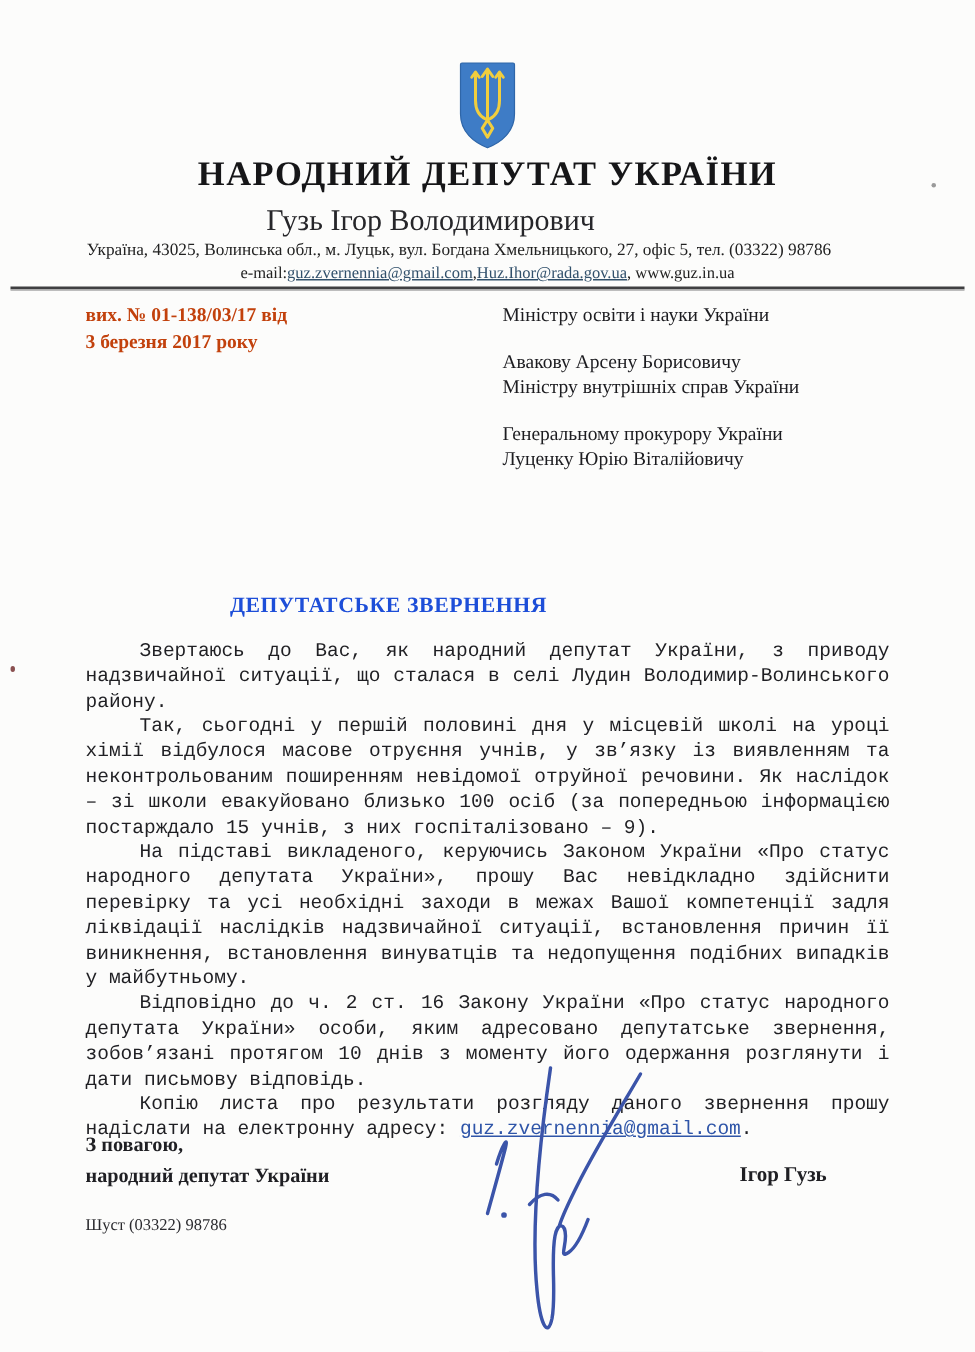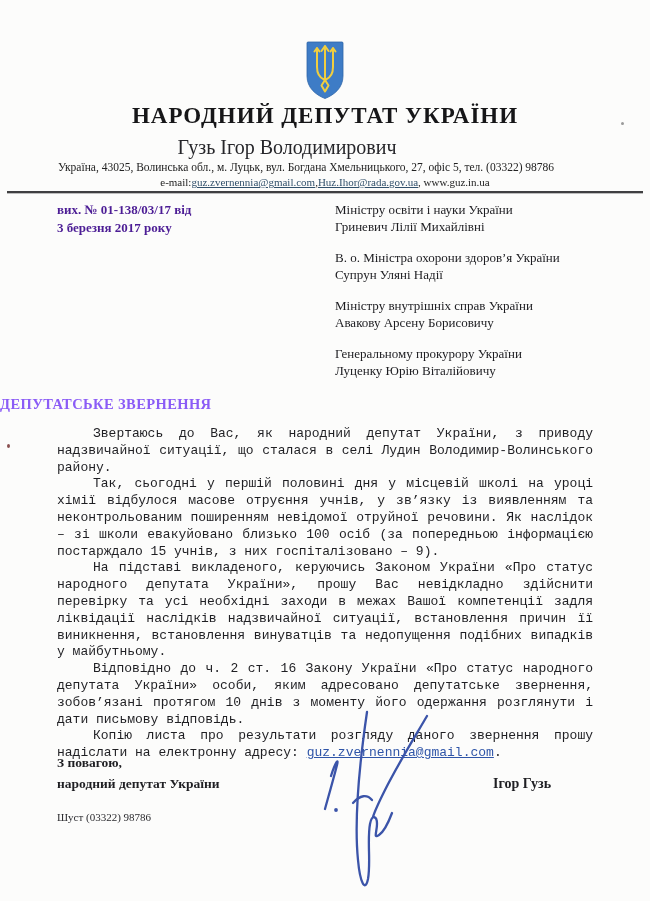--- a/index.html
+++ b/index.html
@@ -36,31 +36,31 @@
     color:#31506b;text-decoration:underline;cursor:pointer;
   }
   .header-rule{
     position:absolute;top:191px;left:7px;width:636px;height:0;
     border-top:2px solid #3f3f41;
     border-bottom:1px solid #bdbdbd;
   }
   
   .ref-block{
     position:absolute;left:57px;top:201px;
-    font-size:13px;font-weight:bold;line-height:18px;color:#4c1d95;
+    font-size:13px;font-weight:bold;line-height:18px;color:#c2410c;
   }
   .addr-block{
     position:absolute;left:335px;top:201px;width:280px;
     font-size:13px;font-weight:normal;line-height:17px;color:#1c1c20;
   }
   .addr-group{margin-bottom:14px;}
   
   .doc-heading{
-    position:absolute;top:396px;left:0;width:518px;text-align:left;
-    font-size:14.5px;font-weight:bold;letter-spacing:.4px;color:#8b5cf6;
+    position:absolute;top:396px;left:0;width:518px;text-align:center;
+    font-size:14.5px;font-weight:bold;letter-spacing:.4px;color:#1d4ed8;
   }
   .body-text{
     position:absolute;top:426px;left:57px;width:536px;
     font-size:13px;line-height:16.8px;text-align:justify;color:#1f1f23;
   }
   .body-text p{margin:0;text-indent:36px;font-family:Liberation Mono, monospace;}
   .body-text .blink{color:#2f55a8;text-decoration:underline;cursor:pointer;}
   
   .salutation{position:absolute;left:57px;top:755px;font-size:13.5px;font-weight:bold;}
   .sig-position{position:absolute;left:57px;top:776px;font-size:13.5px;font-weight:bold;}
@@ -98,29 +98,24 @@
   </div>
 
   <div class="ref-block">
     <div>вих. № 01-138/03/17  від</div>
     <div>3 березня 2017 року</div>
   </div>
 
   <div class="addr-block">
     <div class="addr-group">
       <div>Міністру освіти і науки України</div>
-      <div>Гриневич Лілії Михайлівні</div>
     </div>
     <div class="addr-group">
-      <div>В. о. Міністра охорони здоров’я України</div>
-      <div>Супрун Уляні Надії</div>
-    </div>
-    <div class="addr-group">
+      <div>Авакову Арсену Борисовичу</div>
       <div>Міністру внутрішніх справ України</div>
-      <div>Авакову Арсену Борисовичу</div>
     </div>
     <div class="addr-group">
       <div>Генеральному прокурору України</div>
       <div>Луценку Юрію Віталійовичу</div>
     </div>
   </div>
 
   <div class="doc-heading">ДЕПУТАТСЬКЕ ЗВЕРНЕННЯ</div>
 
   <div class="body-text">

